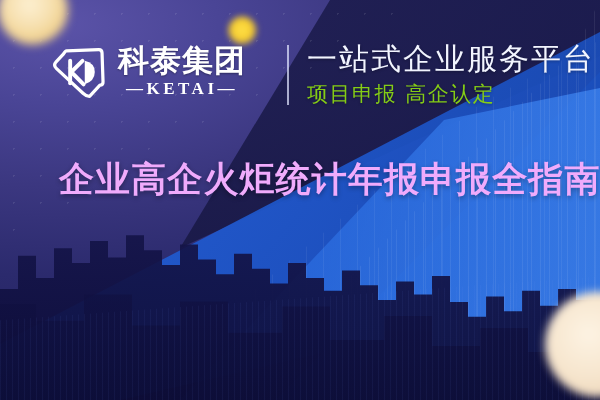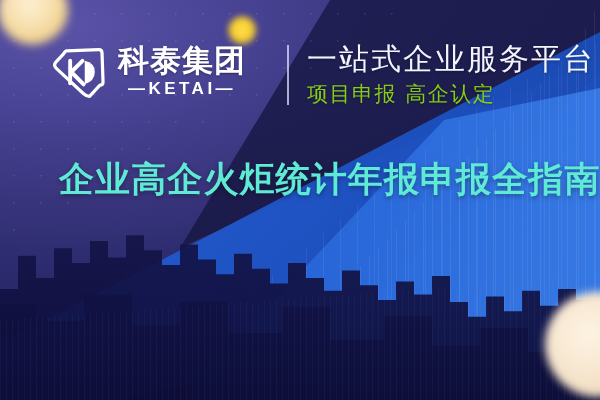--- a/index.html
+++ b/index.html
@@ -128,21 +128,21 @@
   #logo-words{margin-left:12px;}
   .logo-cn{
     display:block;
     font-family:"DejaVu Sans","Liberation Sans",sans-serif;
     font-size:31px;font-weight:bold;color:#ffffff;
     letter-spacing:1px;line-height:1.04;
     text-shadow:0 1px 2px rgba(0,0,0,.35);
   }
   .logo-en{
     display:block;
-    font-family:Liberation Sans, sans-serif;
+    font-family:Liberation Serif, serif;
     font-size:17px;font-weight:bold;color:#ffffff;
     letter-spacing:3.5px;line-height:1.3;margin-top:1px;
     text-align:center;
   }
   #logo-divider{
     position:absolute;left:287px;top:45px;
     width:2px;height:60px;background:rgba(226,230,255,.72);
   }
   #slogan-block{position:absolute;left:295px;top:42px;margin-left:12px;}
   .slogan-main{
@@ -160,21 +160,21 @@
     text-shadow:0 1px 3px rgba(0,0,0,.30);
   }
 
   
   #title-block{
     position:absolute;left:59px;top:152px;width:512px;
   }
   .title-line{
     display:block;
     font-family:"DejaVu Sans","Liberation Sans",sans-serif;
-    font-size:35px;font-weight:bold;color:#5eead4;
+    font-size:35px;font-weight:bold;color:#f0abfc;
     letter-spacing:1.1px;line-height:1.55;
     text-shadow:0 2px 5px rgba(0,0,0,.33);
     white-space:nowrap;
   }
 </style>
 </head>
 <body>
 
 <div id="banner">
 

